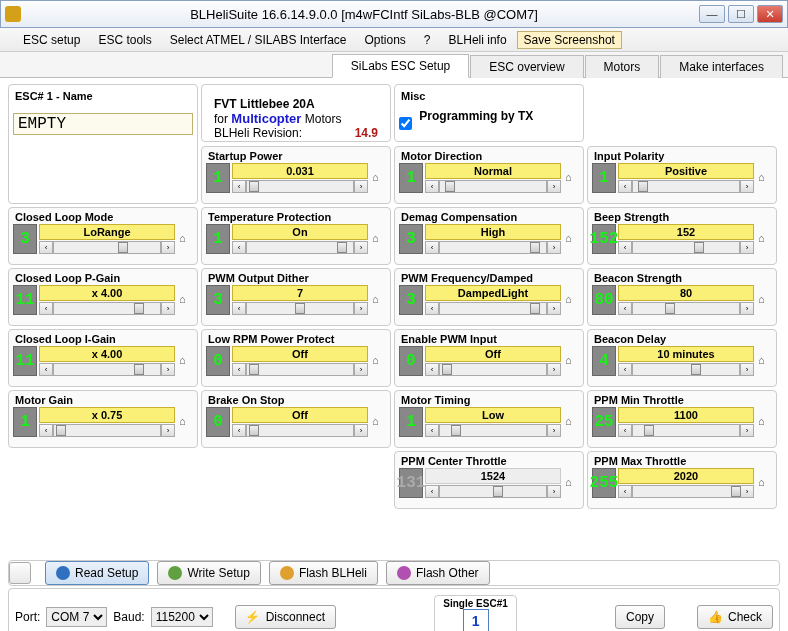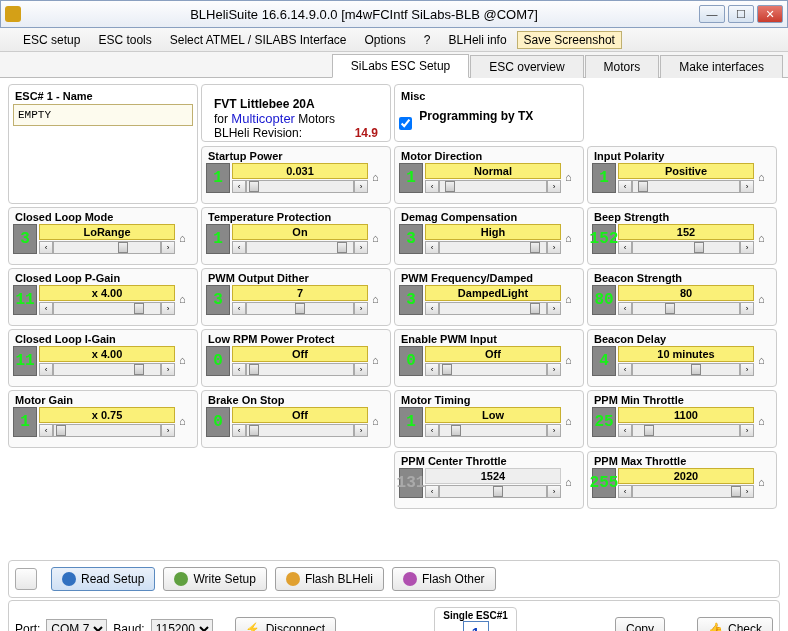--- a/index.html
+++ b/index.html
@@ -36,38 +36,38 @@
 .param-stack { flex: 1; display: flex; flex-direction: column; gap: 1px; }
 .val-box { height: 16px; background: #faf078; border: 1px solid #c8b030; text-align: center; font-size: 11px; font-weight: bold; line-height: 14px; }
 .slider-row { display: flex; align-items: center; height: 13px; }
 .slider-btn { width: 14px; height: 13px; background: linear-gradient(#f8f8f8,#ddd); border: 1px solid #aaa; font-size: 8px; text-align: center; line-height: 11px; }
 .slider-track { flex: 1; height: 13px; background: #eee; border: 1px solid #aaa; position: relative; }
 .slider-thumb { position: absolute; width: 10px; height: 11px; background: linear-gradient(#f0f0f0,#ccc); border: 1px solid #888; top: 0; }
 .link-icon { width: 14px; height: 14px; margin-left: 2px; font-size: 11px; color: #666; }
 
 
 .name-panel { border: 1px solid #ccc; border-radius: 4px; padding: 4px; height: 120px; grid-row: span 2; }
-.name-input { width: 100%; height: 22px; border: 1px solid #c0b070; background: #fdfbee; font-family: 'Courier New', monospace; font-size: 11px; padding: 4px 4px; margin-top: 1px; }
+.name-input { width: 100%; height: 22px; border: 1px solid #c0b070; background: #fdfbee; font-family: 'Courier New', monospace; font-size: 16px; padding: 4px 4px; margin-top: 10px; }
 
 
 .info-panel { border: 1px solid #ccc; border-radius: 4px; padding: 12px; font-size: 12px; height: 58px; }
 .info-panel .line1 { font-weight: bold; }
-.info-panel .mc { color: #1818d0; font-weight: normal; font-size: 13px; }
+.info-panel .mc { color: #1818d0; font-weight: bold; font-size: 13px; }
 .info-panel .rev { color: #b01818; font-weight: bold; float: right; }
 
 
 .misc-panel { border: 1px solid #ccc; border-radius: 4px; padding: 4px; font-size: 12px; height: 58px; }
 .misc-panel input[type=checkbox] { vertical-align: middle; margin-right: 4px; margin-top: 14px; }
 .misc-panel label { font-weight: bold; }
 
 
 .empty-cell { height: 58px; }
 
 
-.bottom1 { border: 1px solid #ccc; border-radius: 4px; margin: 2px 8px; padding: 6px; display: flex; gap: 8px; align-items: center; }
+.bottom1 { border: 1px solid #ccc; border-radius: 4px; margin: 2px 8px; display: flex; gap: 8px; align-items: center; }
 .btn { height: 24px; padding: 0 10px; border: 1px solid #a0a0a0; border-radius: 3px; background: linear-gradient(#fdfdfd,#e8e8e8); display: inline-flex; align-items: center; gap: 5px; font-size: 12px; cursor: default; }
 .btn.primary { border: 1px solid #5a8ac0; background: linear-gradient(#eaf1fa,#cfe0f4); }
 .btn-icon { width: 14px; height: 14px; border-radius: 7px; display: inline-block; }
 .icon-read { background: #3070c0; }
 .icon-write { background: #60a040; }
 .icon-flash { background: #e0a030; }
 .icon-flash2 { background: #b050b0; }
 .small-toggle { width: 22px; height: 22px; border: 1px solid #aaa; border-radius: 3px; background: linear-gradient(#fdfdfd,#e8e8e8); margin-right: 6px; }
 
 .bottom2 { margin: 2px 8px; display: flex; gap: 10px; align-items: center; }

